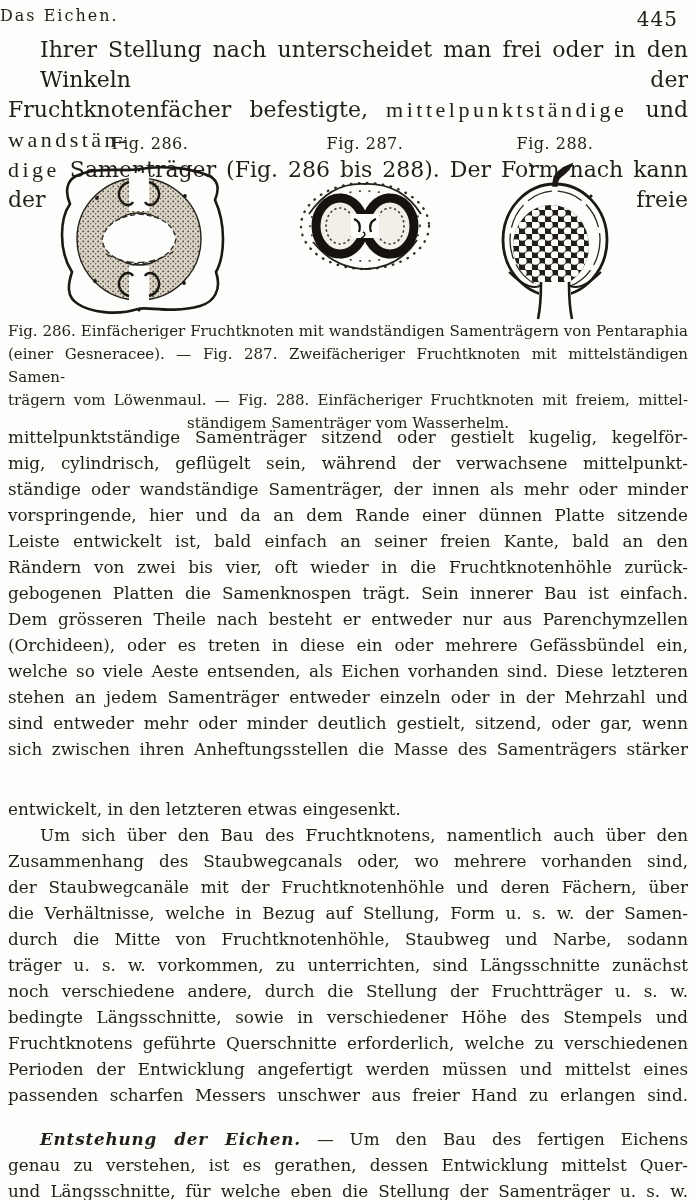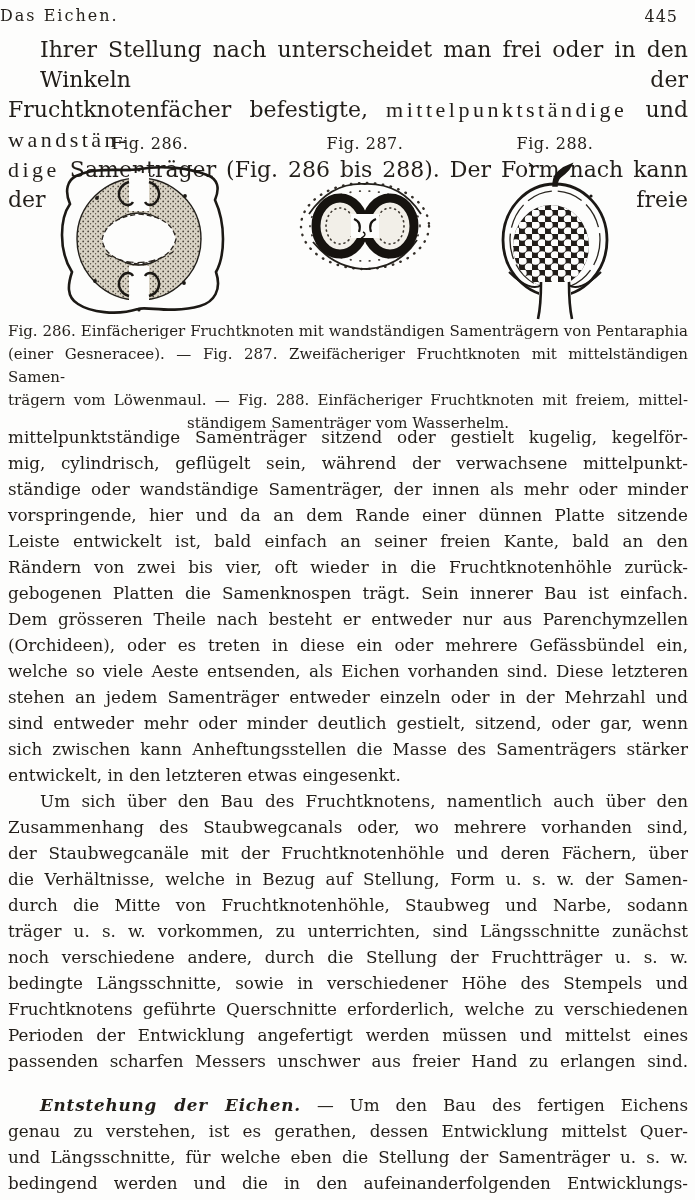--- a/index.html
+++ b/index.html
@@ -8,24 +8,24 @@
     background:#fdfdfc;
     font-family:"DejaVu Serif", serif;
     color:#221e19;
     position:relative;
     overflow:hidden;
   }
   .page{position:absolute;inset:0;}
   
   .hdr{position:absolute;top:6px;left:0;width:695px;height:24px;}
   .hdr-title{position:absolute;left:0;width:695px;text-align:left;font-size:16px;letter-spacing:2px;}
-  .hdr-page{position:absolute;right:17px;top:1px;font-size:16px;letter-spacing:1px;}
+  .hdr-page{position:absolute;right:17px;top:1px;font-size:20px;letter-spacing:1px;}
   
   .tl{width:100%;text-align:justify;text-align-last:justify;}
-  .tl.last{text-align-last:left;}
+  .tl.last{text-align-last:left;margin-top:34px;}
   .tl.center{text-align:center;text-align-last:center;}
   .indent{padding-left:32px;box-sizing:border-box;}
   
   .intro{position:absolute;top:35px;left:8px;width:680px;font-size:22px;line-height:30px;}
   .sp{letter-spacing:3.5px;font-family:Liberation Serif, serif;}
   
   .figlabel{position:absolute;top:134px;height:22px;font-size:16px;text-align:center;letter-spacing:0.5px;}
   .fl1{left:95px;width:110px;}
   .fl2{left:310px;width:110px;text-align:center;}
   .fl3{left:500px;width:110px;}
@@ -137,21 +137,21 @@
       <div class="tl">ständige oder wandständige Samenträger, der innen als mehr oder minder</div>
       <div class="tl">vorspringende, hier und da an dem Rande einer dünnen Platte sitzende</div>
       <div class="tl">Leiste entwickelt ist, bald einfach an seiner freien Kante, bald an den</div>
       <div class="tl">Rändern von zwei bis vier, oft wieder in die Fruchtknotenhöhle zurück-</div>
       <div class="tl">gebogenen Platten die Samenknospen trägt. Sein innerer Bau ist einfach.</div>
       <div class="tl">Dem grösseren Theile nach besteht er entweder nur aus Parenchymzellen</div>
       <div class="tl">(Orchideen), oder es treten in diese ein oder mehrere Gefässbündel ein,</div>
       <div class="tl">welche so viele Aeste entsenden, als Eichen vorhanden sind. Diese letzteren</div>
       <div class="tl">stehen an jedem Samenträger entweder einzeln oder in der Mehrzahl und</div>
       <div class="tl">sind entweder mehr oder minder deutlich gestielt, sitzend, oder gar, wenn</div>
-      <div class="tl">sich zwischen kann Anheftungsstellen die Masse des Samenträgers stärker</div>
+      <div class="tl">sich zwischen ihren Anheftungsstellen die Masse des Samenträgers stärker</div>
       <div class="tl last">entwickelt, in den letzteren etwas eingesenkt.</div>
     </div>
     <div>
       <div class="tl indent">Um sich über den Bau des Fruchtknotens, namentlich auch über den</div>
       <div class="tl">Zusammenhang des Staubwegcanals oder, wo mehrere vorhanden sind,</div>
       <div class="tl">der Staubwegcanäle mit der Fruchtknotenhöhle und deren Fächern, über</div>
       <div class="tl">die Verhältnisse, welche in Bezug auf Stellung, Form u. s. w. der Samen-</div>
       <div class="tl">durch die Mitte von Fruchtknotenhöhle, Staubweg und Narbe, sodann</div>
       <div class="tl">träger u. s. w. vorkommen, zu unterrichten, sind Längsschnitte zunächst</div>
       <div class="tl">noch verschiedene andere, durch die Stellung der Fruchtträger u. s. w.</div>

